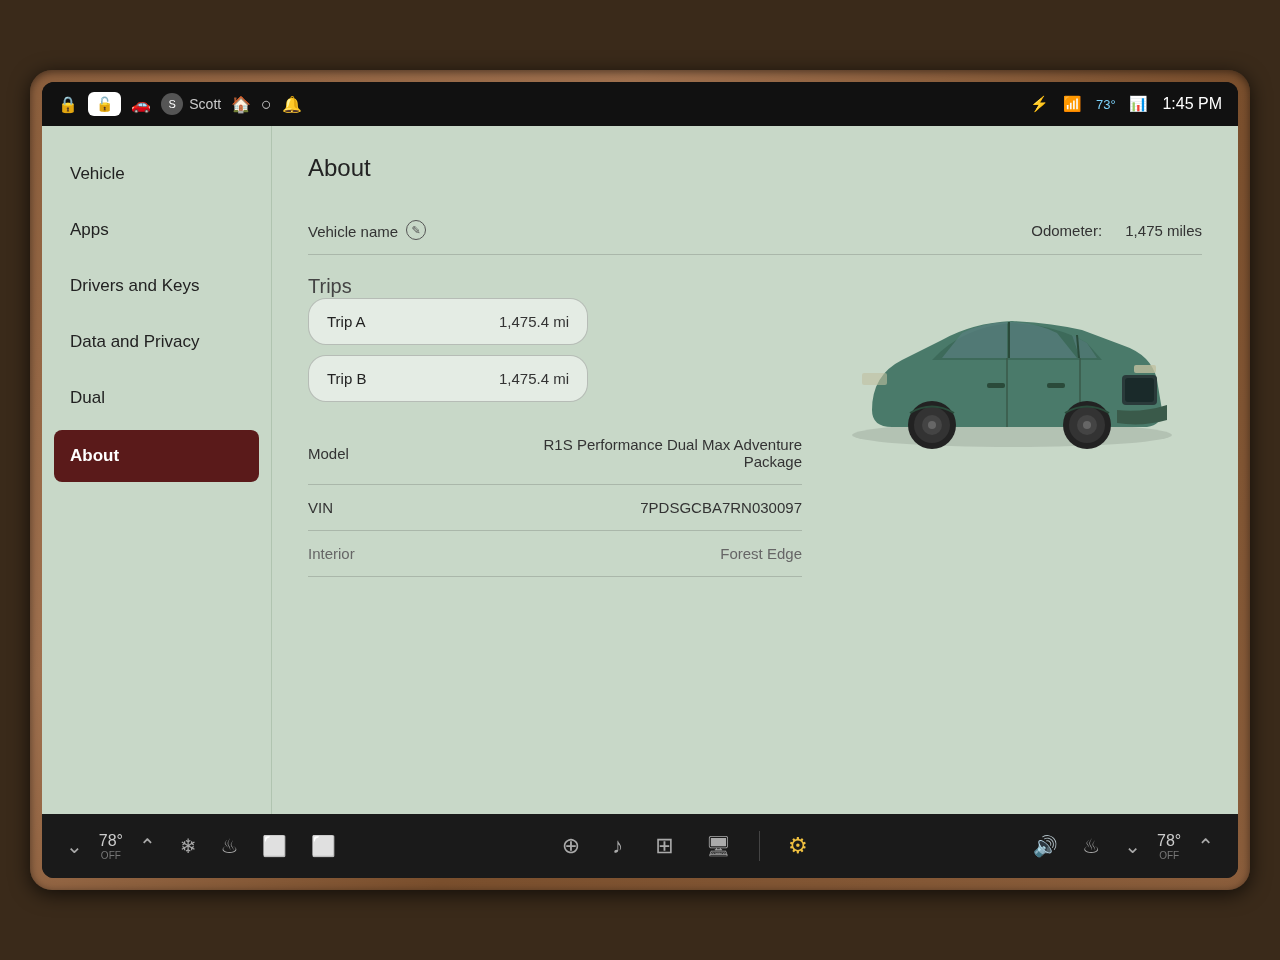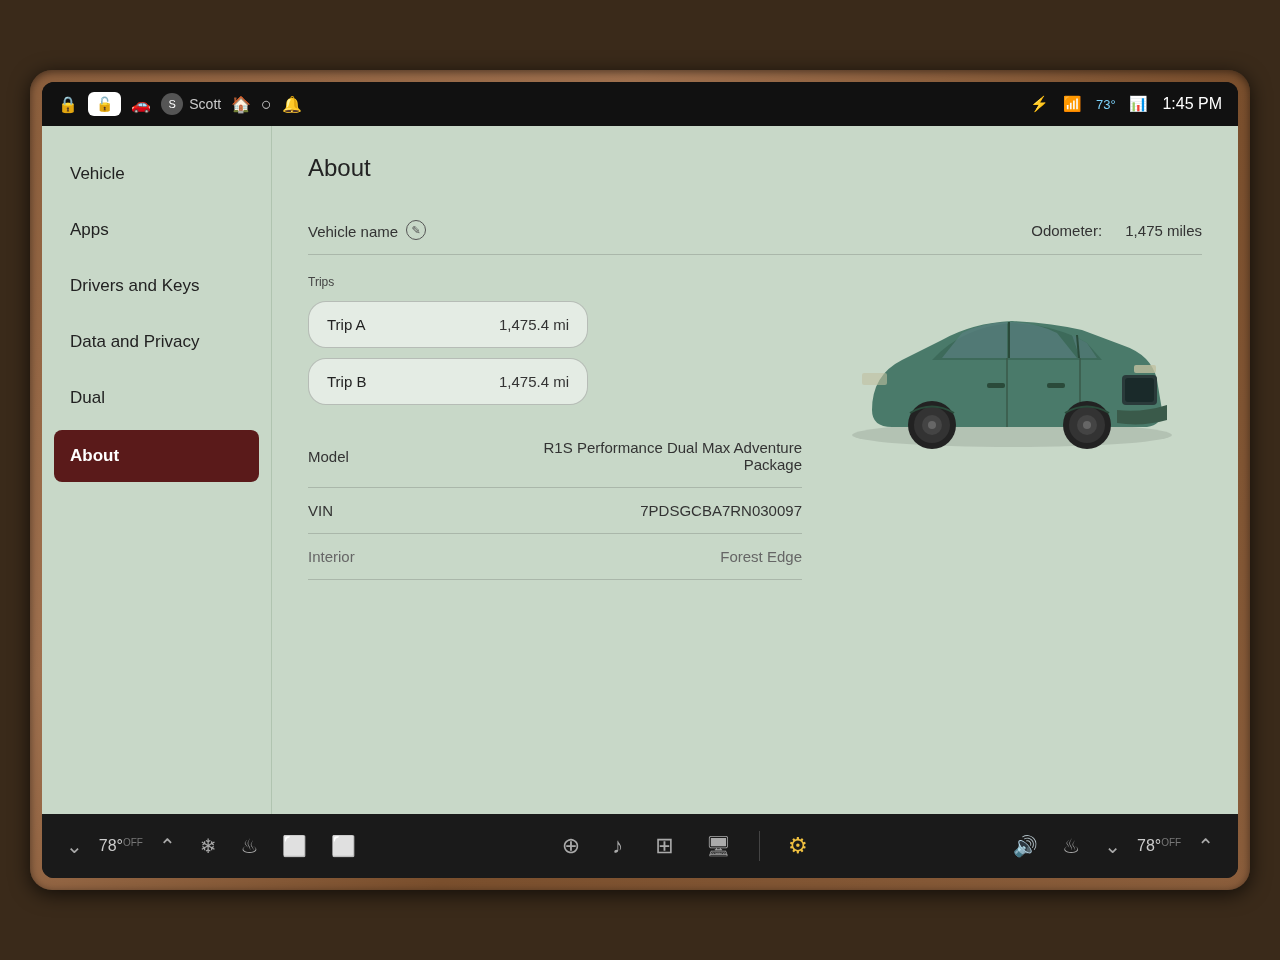--- a/index.html
+++ b/index.html
@@ -181,23 +181,22 @@
       font-size: 11px;
       color: #555;
       cursor: pointer;
     }
 
     .trips-section {
       margin: 20px 0;
     }
 
     .trips-header {
-      font-size: 12px;
+      font-size: 20px;
       color: #444;
-      margin-bottom: 12px;
     }
 
     .trip-card {
       background: rgba(255,255,255,0.5);
       border: 1px solid rgba(0,0,0,0.2);
       border-radius: 18px;
       padding: 14px 18px;
       display: flex;
       justify-content: space-between;
       align-items: center;
@@ -266,20 +265,22 @@
 
     .bottom-divider {
       width: 1px;
       height: 30px;
       background: #444;
       margin: 0 4px;
     }
 
     .temp-display {
       display: flex;
+      flex-direction: column;
+      align-items: center;
       color: #aaa;
       font-size: 12px;
     }
 
     .temp-value {
       font-size: 16px;
       color: #ccc;
     }
 
     .temp-label {

